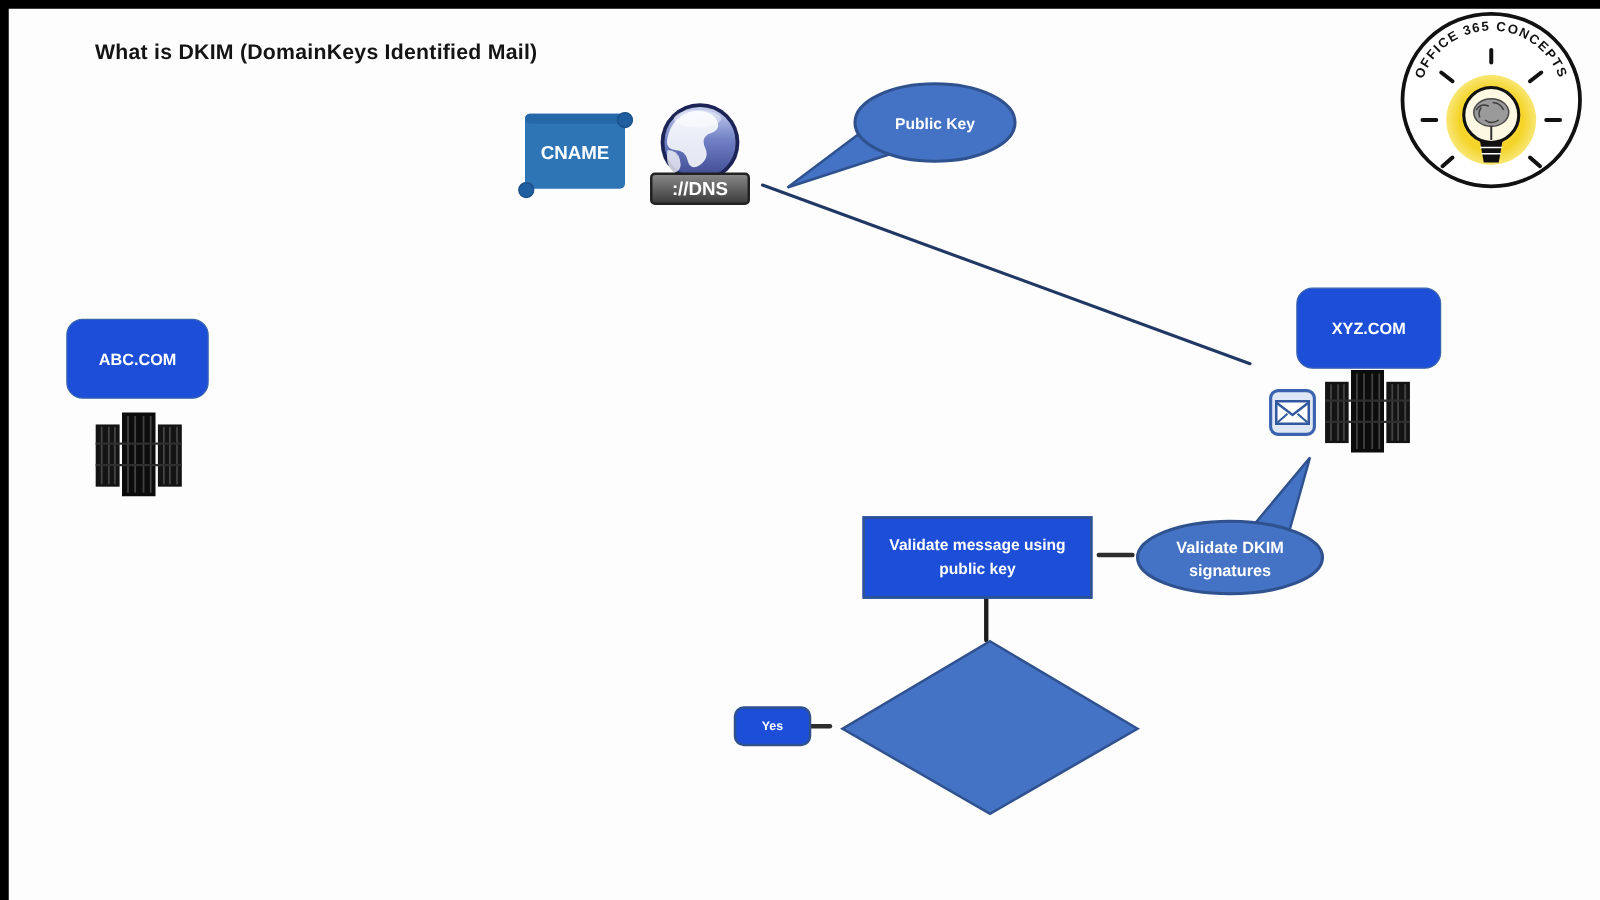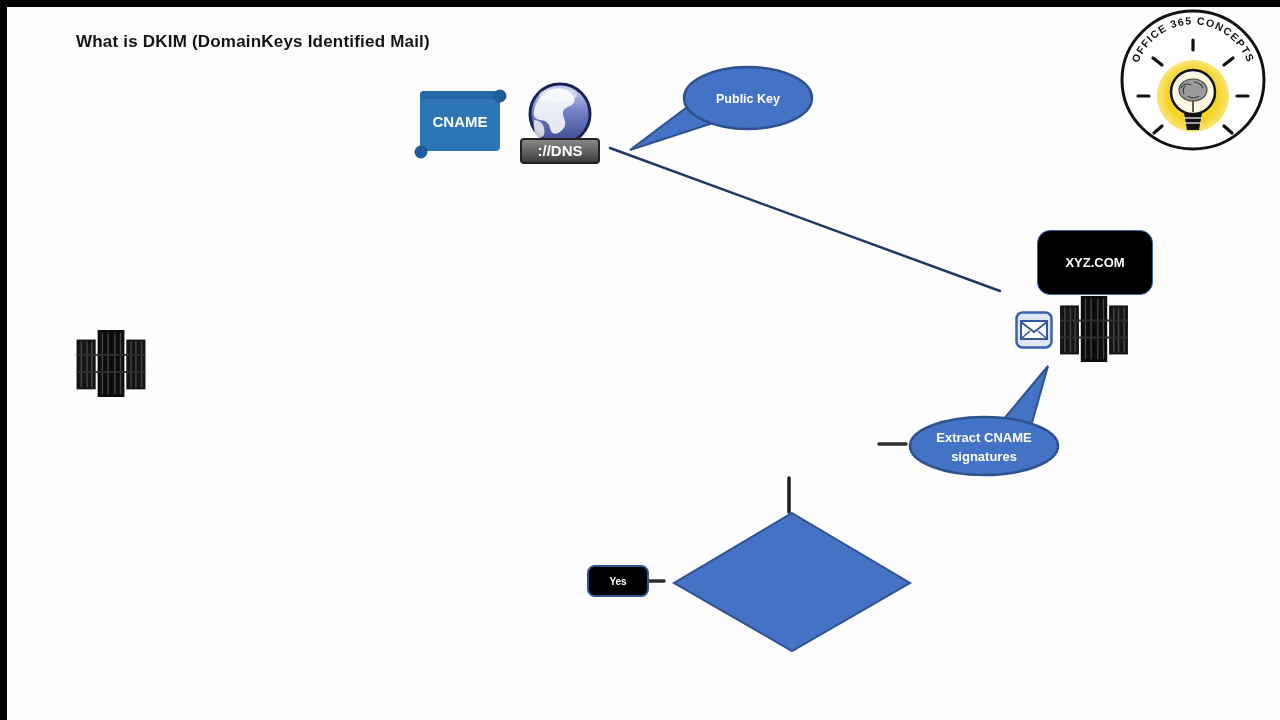--- a/index.html
+++ b/index.html
@@ -7,21 +7,21 @@
     position:relative;width:1280px;height:720px;background:#fdfdfd;
     overflow:hidden;font-family:"Liberation Sans",sans-serif;
   }
   .bar-top{position:absolute;left:0;top:0;width:1280px;height:7px;background:#000;}
   .bar-left{position:absolute;left:0;top:0;width:7px;height:720px;background:#000;}
   .title{
     position:absolute;left:76px;top:32px;font-size:17px;font-weight:bold;
     color:#141414;letter-spacing:.2px;
   }
   .node{
-    position:absolute;background:#000000;color:#fff;display:flex;
+    position:absolute;background:#1d4ed8;color:#fff;display:flex;
     align-items:center;justify-content:center;text-align:center;
     font-weight:bold;box-sizing:border-box;
   }
   .rounded{border-radius:13px;}
   .abc{left:53px;top:255px;width:114px;height:64px;font-size:13px;border:1.5px solid #3a63ad;}
   .xyz{left:1037px;top:230px;width:116px;height:65px;font-size:13px;border:1.5px solid #3a63ad;}
   .validate{left:690px;top:413px;width:184px;height:66px;font-size:12.5px;
     border:2px solid #2f528f;border-radius:0;line-height:1.55;padding:0 10px;}
   .yes{left:587px;top:565px;width:62px;height:32px;font-size:10px;
     border:2.5px solid #2f528f;border-radius:8px;}
@@ -80,20 +80,21 @@
     <rect x="1" y="57" width="78" height="24" rx="3" fill="url(#plateG)" stroke="#222222" stroke-width="2"></rect>
     <text x="40" y="74" text-anchor="middle" font-size="15" font-weight="bold" fill="#ffffff" font-family="Liberation Sans, sans-serif">://DNS</text>
   </svg>
 
   <svg style="left:620px;top:58px" width="200" height="100" viewBox="0 0 200 100">
     <path d="M96 64 L10 92 L66 50 Z" fill="#4472c4" stroke="#2f528f" stroke-width="2"></path>
     <ellipse cx="128" cy="40" rx="64" ry="31" fill="#4472c4" stroke="#2f528f" stroke-width="2.5"></ellipse>
     <text x="128" y="45" text-anchor="middle" font-size="12.5" font-weight="bold" fill="#ffffff" font-family="Liberation Sans, sans-serif">Public Key</text>
   </svg>
 
+  <div class="node rounded abc">ABC.COM</div>
 
   <svg style="left:76px;top:330px" width="70" height="67" viewBox="0 0 72 70">
     <rect x="0" y="10" width="20" height="52" fill="#141414"></rect>
     <rect x="52" y="10" width="20" height="52" fill="#141414"></rect>
     <rect x="22" y="0" width="28" height="70" fill="#0c0c0c"></rect>
     <g stroke="#5a5a5a" stroke-width="1.5" opacity="0.7">
       <line x1="5" y1="12" x2="5" y2="60"></line>
         <line x1="11" y1="12" x2="11" y2="60"></line>
         <line x1="16" y1="12" x2="16" y2="60"></line>
       <line x1="27" y1="3" x2="27" y2="67"></line>
@@ -134,26 +135,27 @@
     </g>
   </svg>
 
   <svg style="left:1015px;top:311px" width="38" height="38" viewBox="0 0 38 38">
     <rect x="1.5" y="1.5" width="35" height="35" rx="6" fill="#dfe7f6" stroke="#3a62ae" stroke-width="2.5"></rect>
     <rect x="6" y="10" width="26" height="18" fill="#ffffff" stroke="#32599f" stroke-width="2"></rect>
     <path d="M6 11 L19 21 L32 11" fill="none" stroke="#32599f" stroke-width="2"></path>
     <path d="M7 27 L15 20 M31 27 L23 20" fill="none" stroke="#32599f" stroke-width="1.6"></path>
   </svg>
 
+  <div class="node validate">Validate message using public key</div>
 
   <svg style="left:905px;top:360px" width="168" height="120" viewBox="0 0 168 120">
     <path d="M93 66 L143 6 L125 70 Z" fill="#4472c4" stroke="#2f528f" stroke-width="2"></path>
     <ellipse cx="79" cy="86" rx="74" ry="29" fill="#4472c4" stroke="#2f528f" stroke-width="2.5"></ellipse>
   </svg>
-  <div class="shape-label extract-label">Extract CNAME signatures</div>
+  <div class="shape-label extract-label">Validate DKIM signatures</div>
 
   <svg style="left:669px;top:508px" width="246" height="148" viewBox="0 0 246 148">
     <polygon points="123,5 241,75 123,143 5,75" fill="#4472c4" stroke="#2f528f" stroke-width="2"></polygon>
   </svg>
 
   <div class="node yes">Yes</div>
 
   <svg style="left:1118px;top:6px" width="150" height="146" viewBox="0 0 150 146">
     <ellipse cx="75" cy="74" rx="71" ry="69" fill="#ffffff" stroke="#111111" stroke-width="3"></ellipse>
     <defs>

